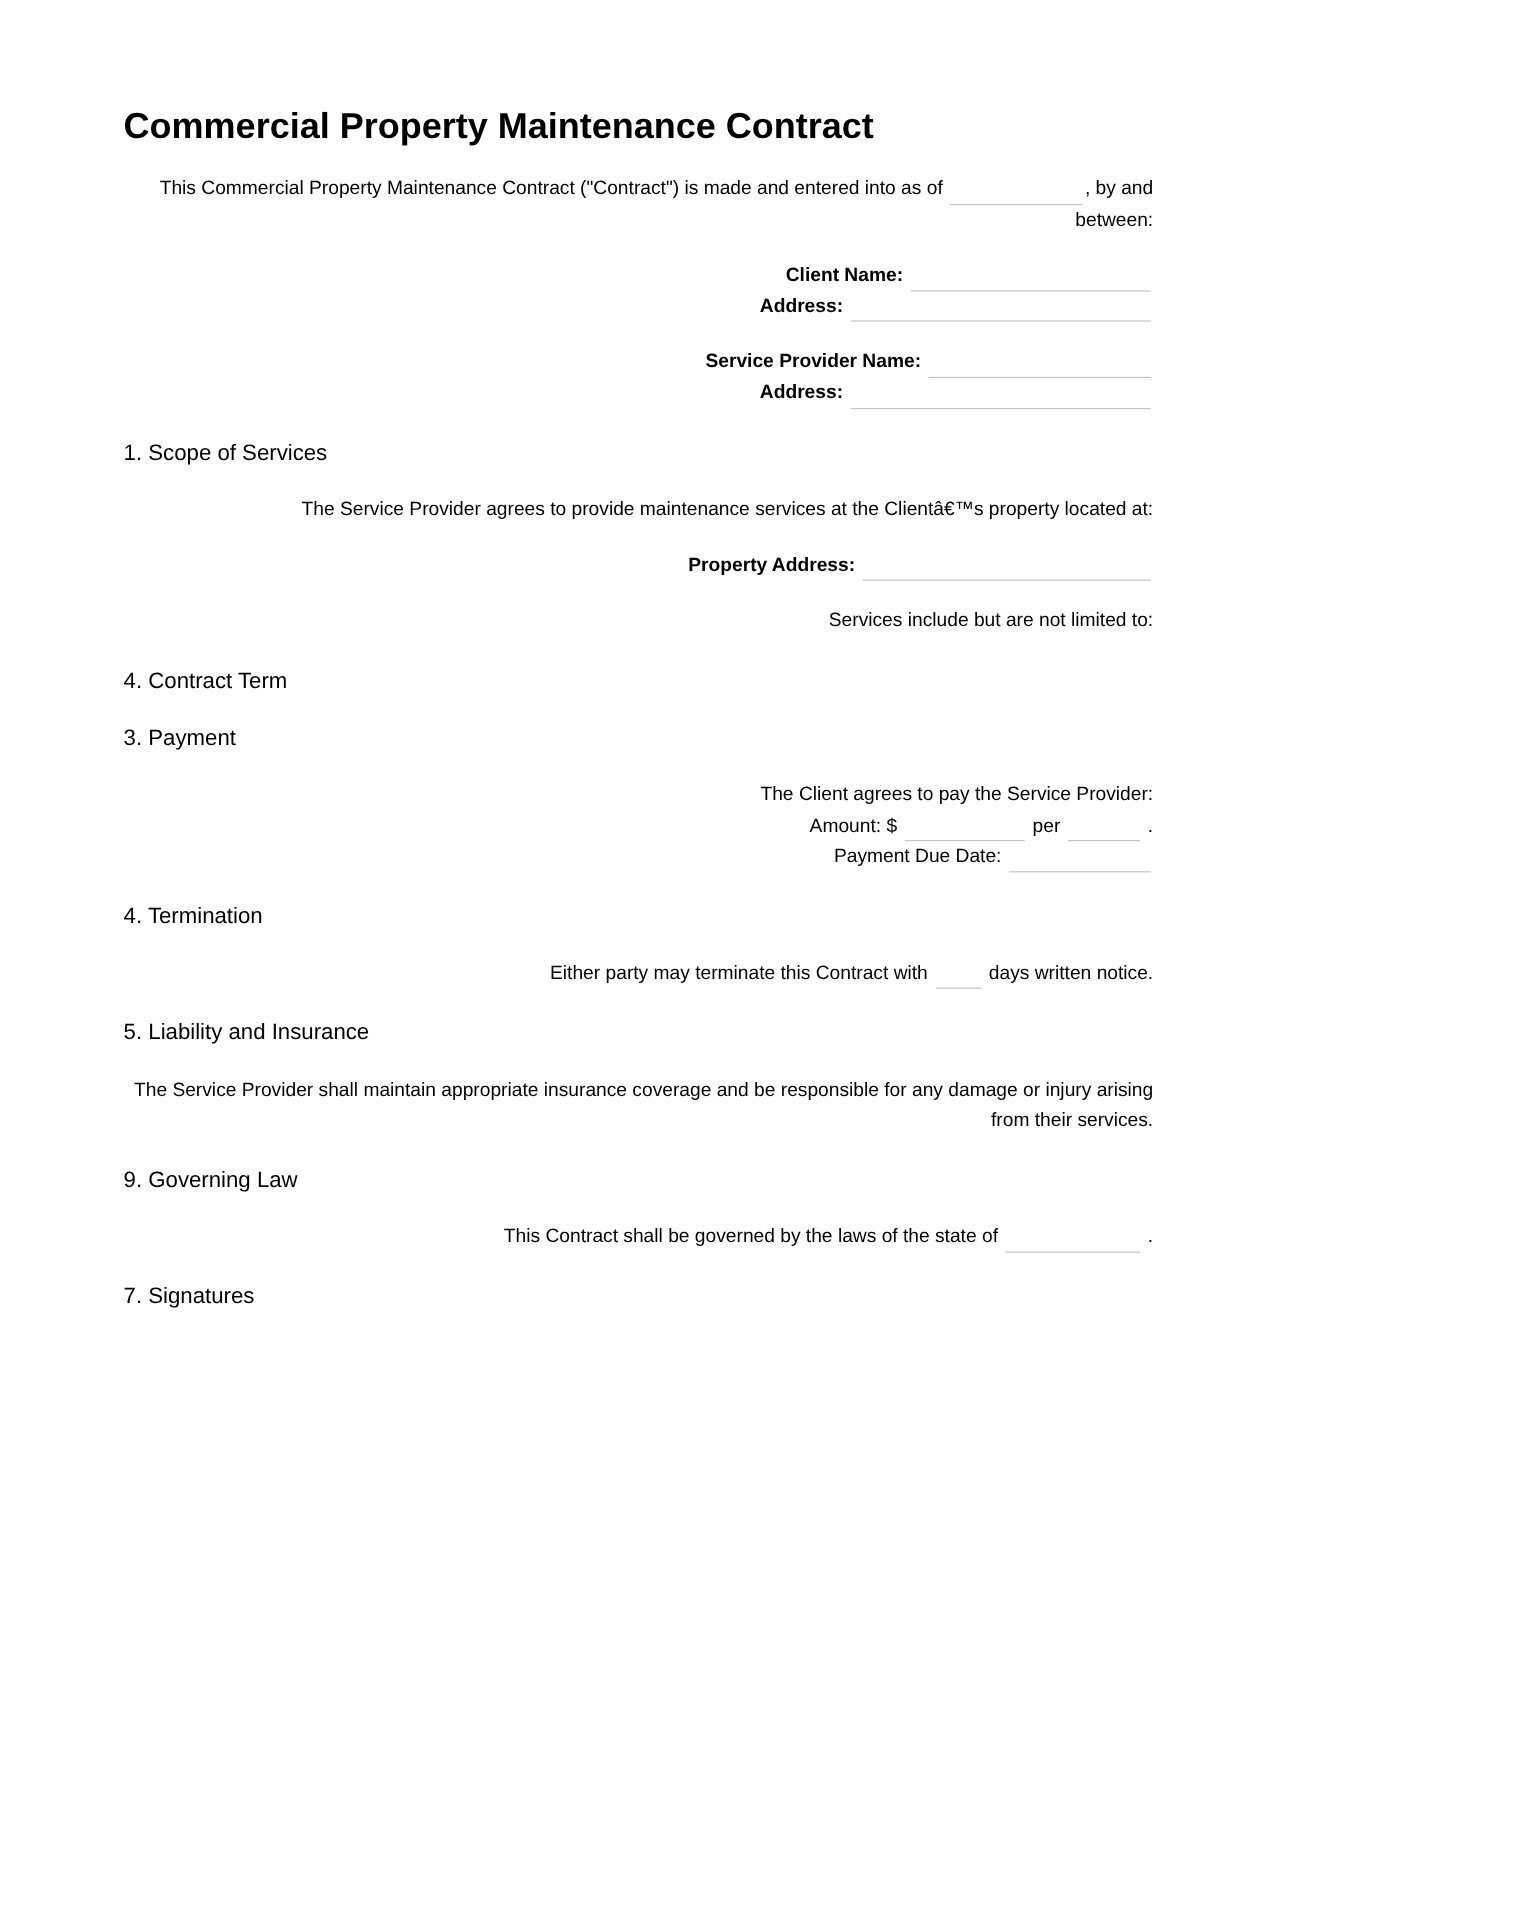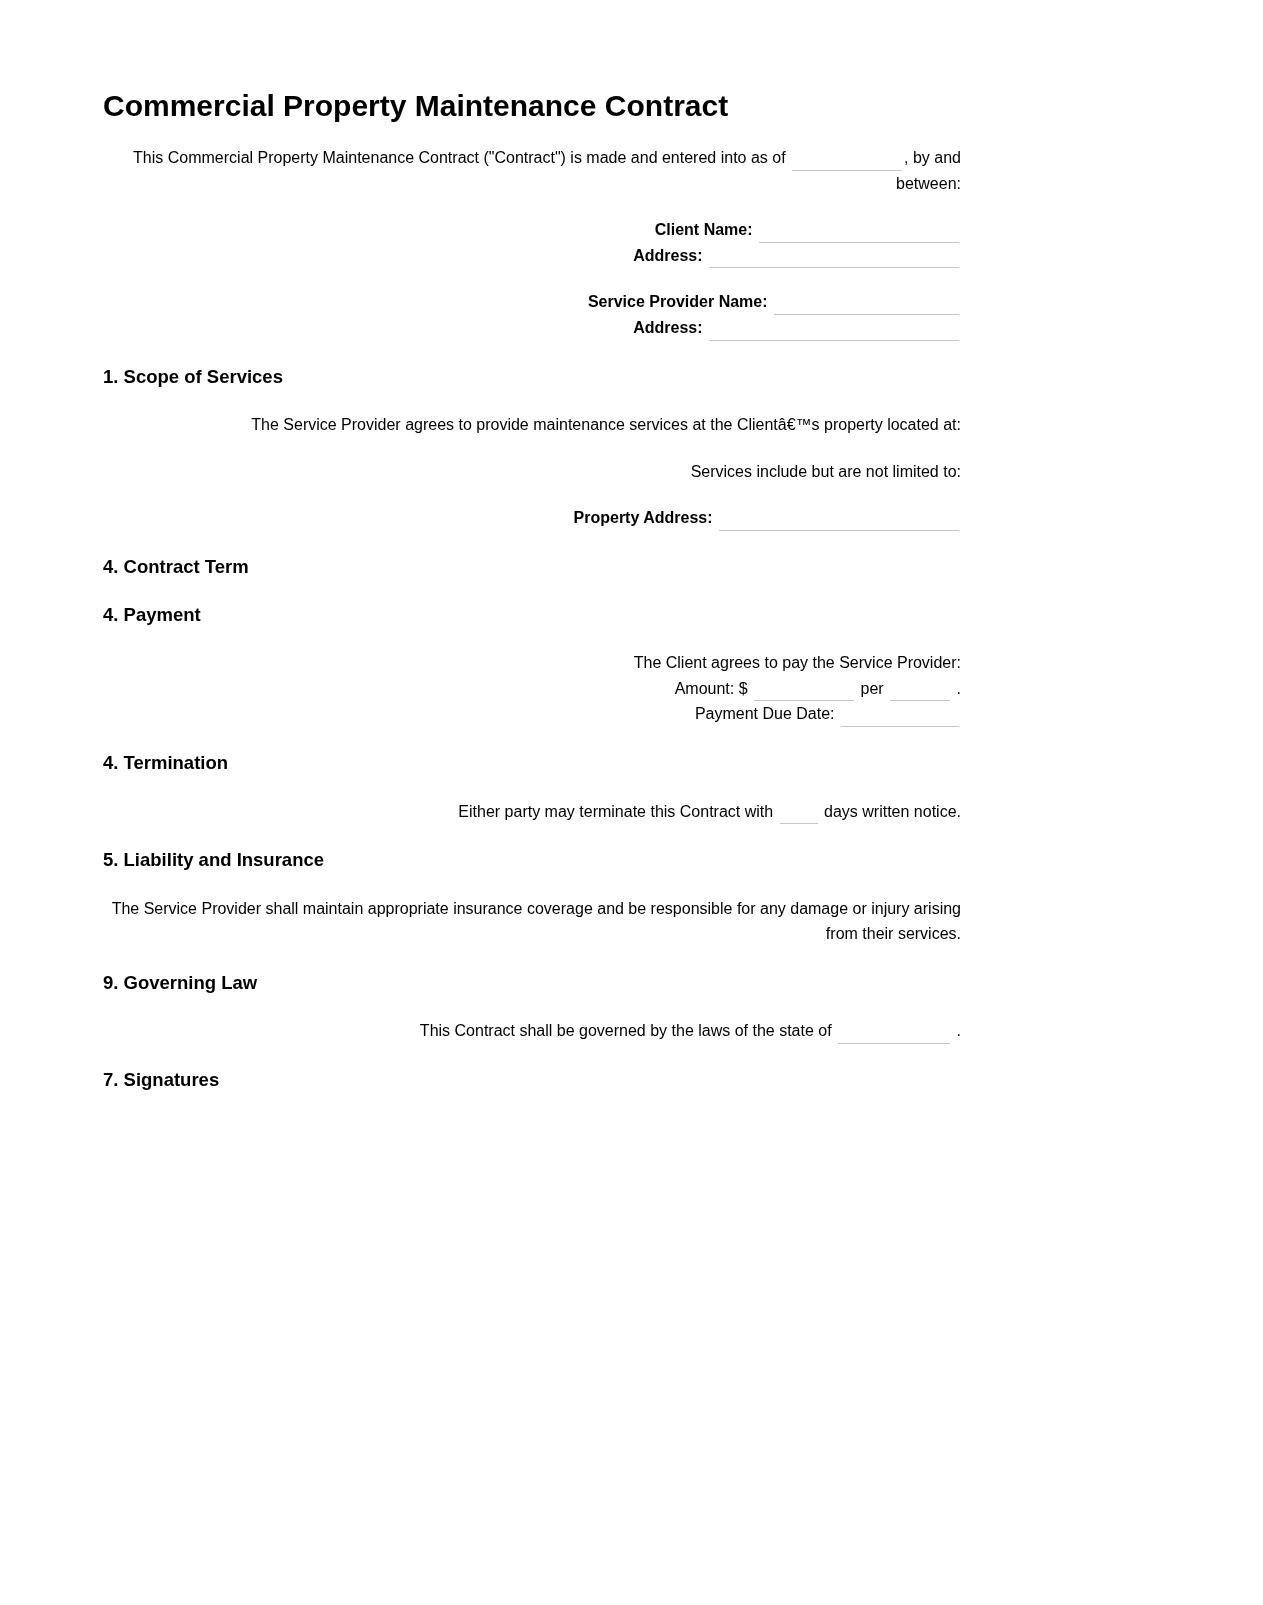--- a/index.html
+++ b/index.html
@@ -16,21 +16,21 @@
   }
   h1.doc-title {
     font-size: 30px;
     line-height: 1.2;
     font-weight: bold;
     margin: 0 0 14px 0;
   }
   h3.sec-heading {
     font-size: 18.5px;
     line-height: 1.6;
-    font-weight: bold;
+    font-weight: normal;
     margin: 18px 0 0 0;
   }
   p { margin: 21px 0; text-align: right; }
   ul.services-list { margin: 21px 0; padding-left: 28px; }
   ul.services-list li { margin: 0; }
   strong { font-weight: bold; }
   .blank {
     display: inline-block;
     height: 1.25em;
     border-bottom: 1px solid #c6c6c6;
@@ -69,32 +69,32 @@
     <strong>Service Provider Name:</strong>
     <span class="blank w185"></span><br>
     <strong>Address:</strong>
     <span class="blank w250"></span>
   </p>
 
   <h3 class="sec-heading">1. Scope of Services</h3>
 
   <p>The Service Provider agrees to provide maintenance services at the Clientâ€™s property located at:</p>
 
-  <p>Services include but are not limited to:</p>
-
   <p>
     <strong>Property Address:</strong>
     <span class="blank w240"></span>
   </p>
 
+  <p>Services include but are not limited to:</p>
+
 
   <h3 class="sec-heading">4. Contract Term</h3>
 
 
-  <h3 class="sec-heading">4. Payment</h3>
+  <h3 class="sec-heading">3. Payment</h3>
 
   <p>
     <span>The Client agrees to pay the Service Provider:</span><br>
     <span>Amount: $</span> <span class="blank w100"></span> <span>per</span> <span class="blank w60"></span> <span>.</span><br>
     <span>Payment Due Date:</span> <span class="blank w118"></span>
   </p>
 
   <h3 class="sec-heading">4. Termination</h3>
 
   <p><span>Either party may terminate this Contract with</span> <span class="blank w38"></span> <span>days written notice.</span></p>

